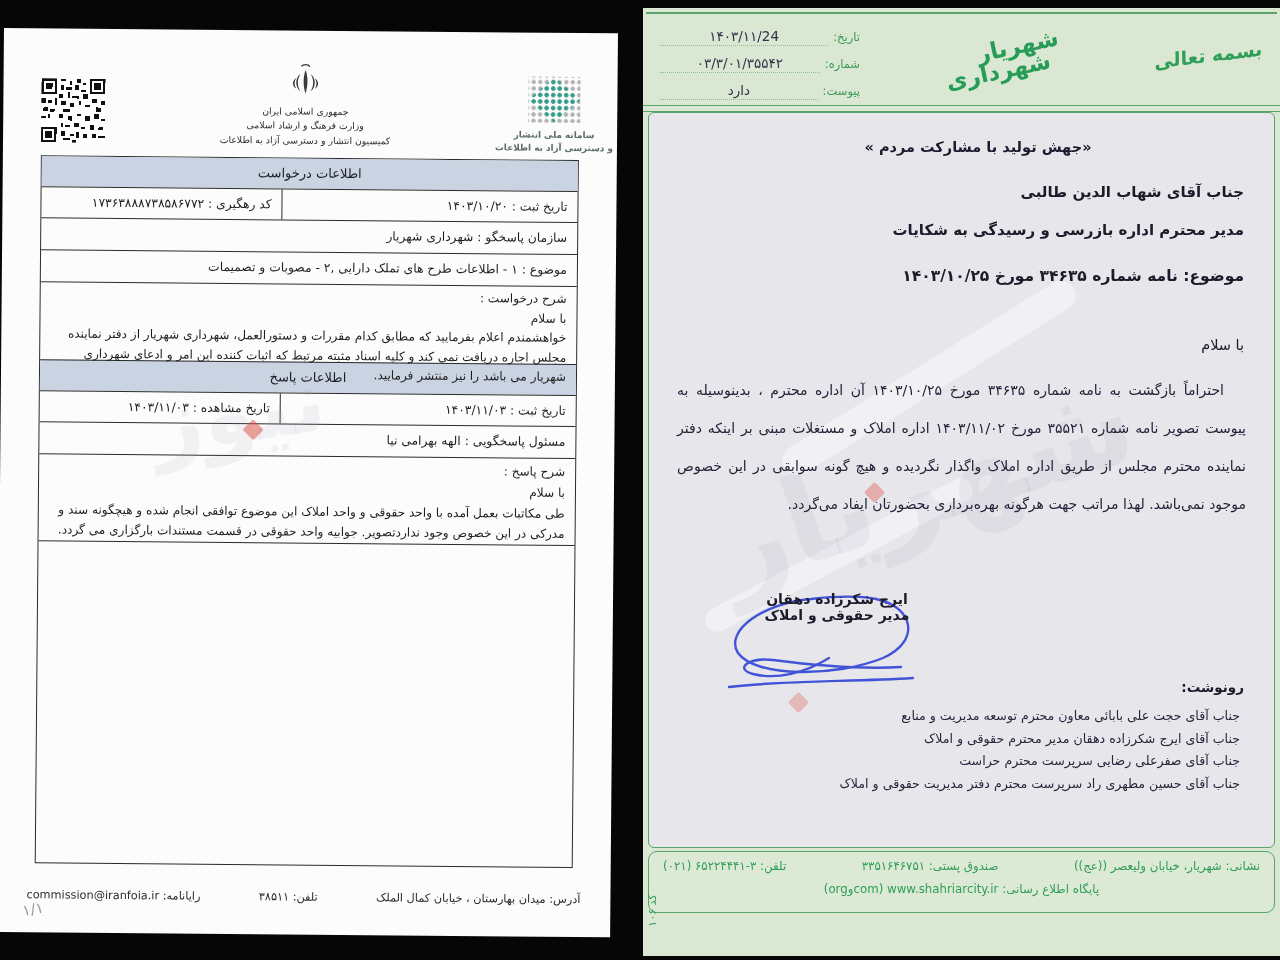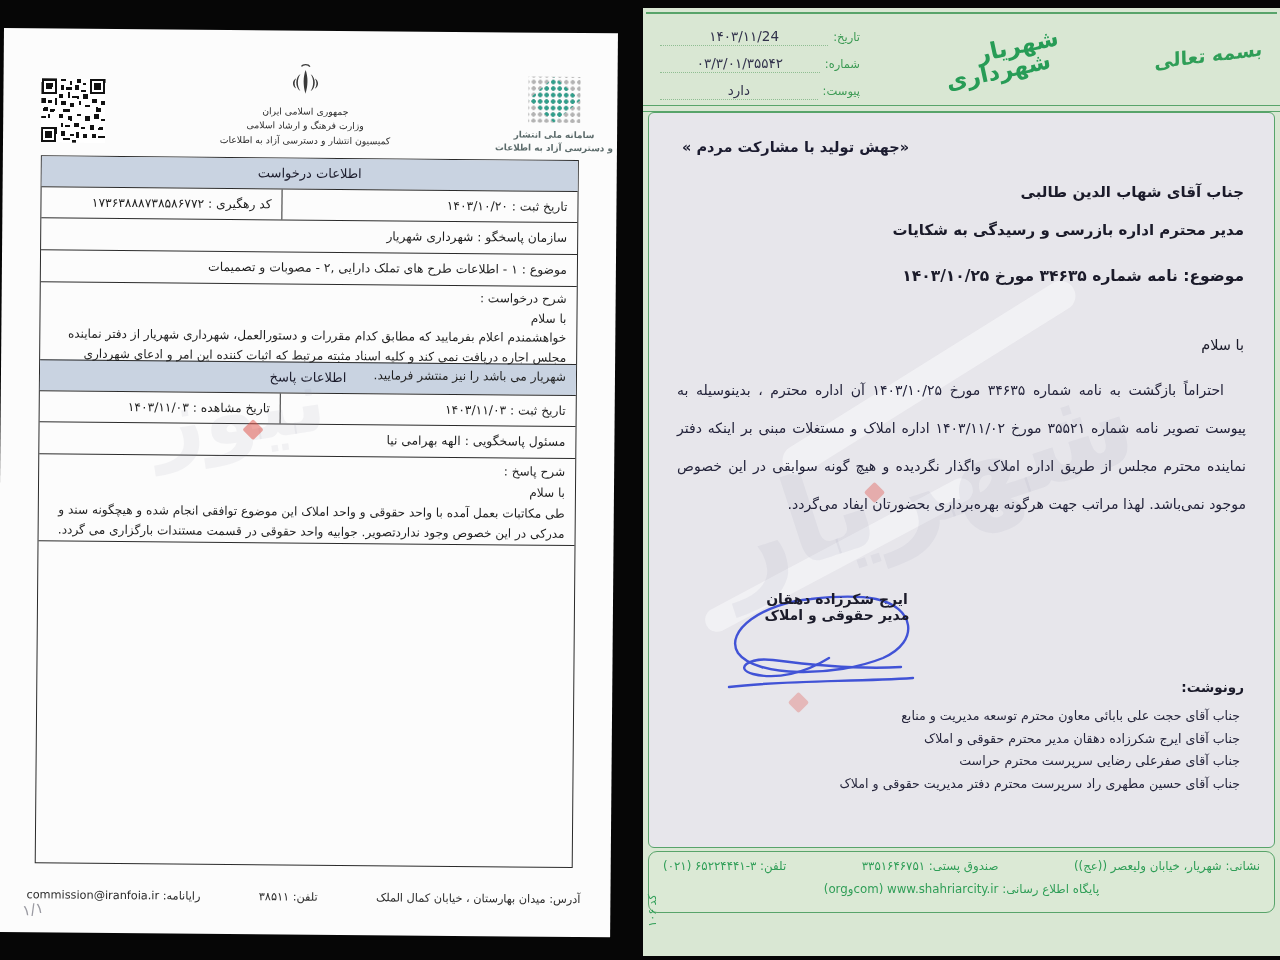--- a/index.html
+++ b/index.html
@@ -60,21 +60,21 @@
   .shahrdari-logo .w1{display:block;font-size:23px;font-weight:bold;margin-left:26px;}
   .shahrdari-logo .w2{display:block;font-size:23px;font-weight:bold;margin-right:22px;}
   .band-dates{width:200px;}
   .band-row{display:flex;align-items:flex-end;height:27px;gap:5px;}
   .band-label{color:#3d9b55;font-size:11.5px;padding-bottom:2px;}
   .band-value{flex:1;text-align:center;border-bottom:1px dotted #8fbe92;
     font-size:13.5px;color:#30304a;font-weight:500;padding-bottom:1px;}
 
   .rp-content{position:absolute;top:104px;left:5px;right:5px;height:736px;
     background:#e7e6eb;border:1.5px solid #58a46a;border-radius:6px;box-sizing:border-box;overflow:hidden;}
-  .slogan{position:absolute;top:26px;left:0;right:0;text-align:left;
+  .slogan{position:absolute;top:26px;left:0;right:0;text-align:center;
     font-size:14.5px;font-weight:bold;color:#1c1c30;padding-left:33px;}
   .addr1{position:absolute;top:70px;right:30px;font-size:15px;font-weight:bold;}
   .addr2{position:absolute;top:108px;right:30px;font-size:15px;font-weight:bold;}
   .subj{position:absolute;top:154px;right:30px;font-size:15.5px;font-weight:bold;}
   .salam{position:absolute;top:224px;right:30px;font-size:14.5px;}
   .body-par{position:absolute;top:258px;right:28px;left:28px;font-size:14px;
     line-height:38px;text-align:justify;text-align-last:right;text-indent:22px;color:#23233a;}
   .sig-block{position:absolute;top:478px;left:98px;width:180px;text-align:center;z-index:2;}
   .sig-block .sig-name{font-size:14px;font-weight:bold;}
   .sig-block .sig-title{font-size:14px;font-weight:bold;}

